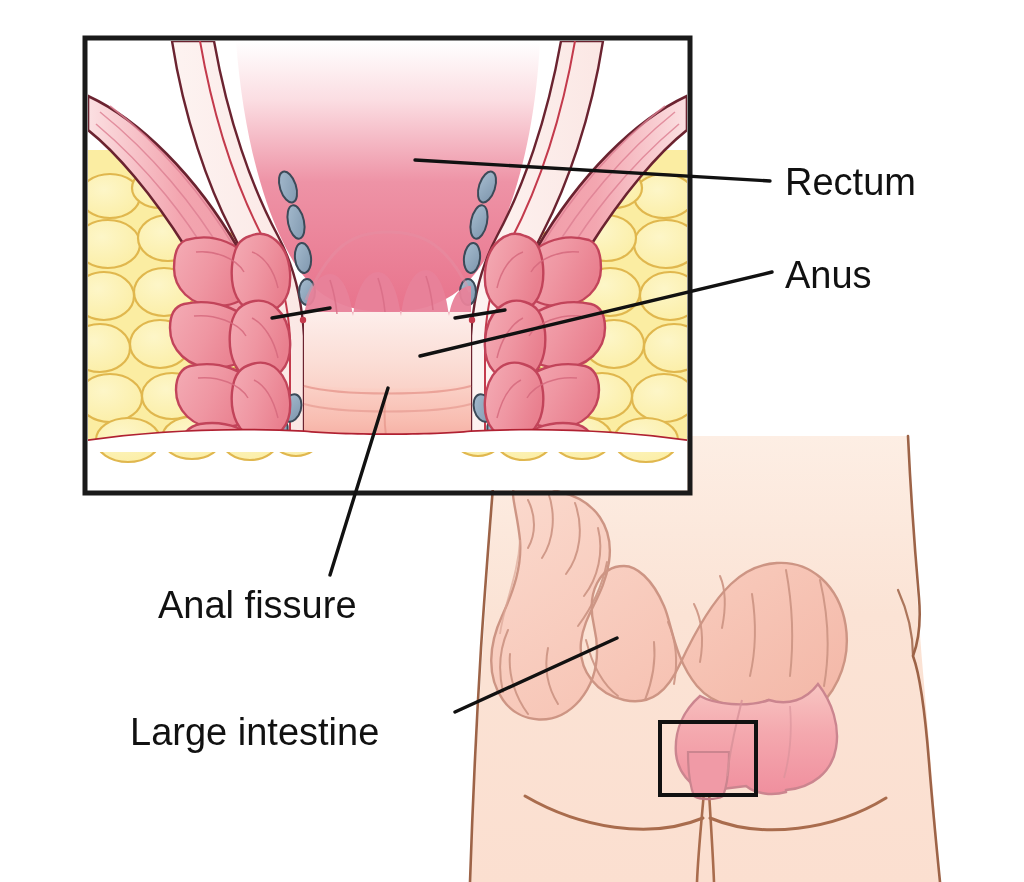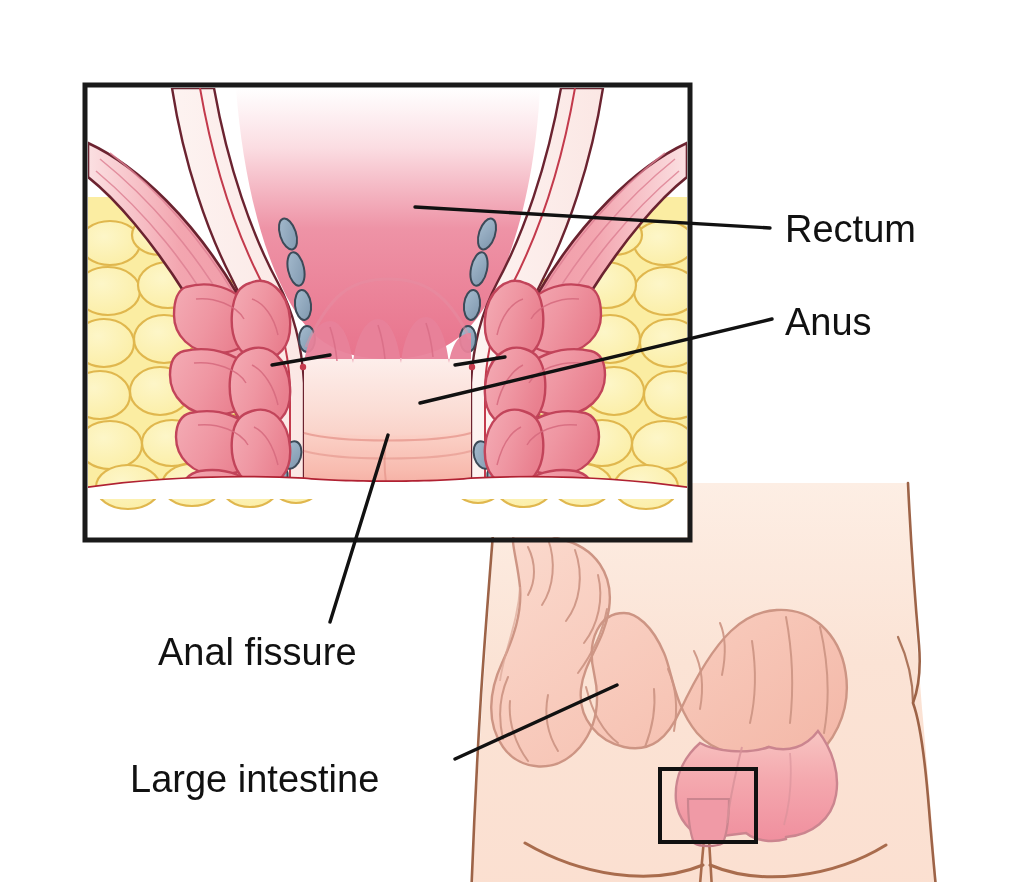--- a/index.html
+++ b/index.html
@@ -1,19 +1,19 @@
 <!DOCTYPE html>
 <html><head>
 <meta charset="utf-8">
 <title>Anal Fissure Anatomy Illustration</title>
 <style>
   html,body{margin:0;padding:0;background:#ffffff;}
   body{width:1024px;height:882px;position:relative;overflow:hidden;
        font-family:"Liberation Sans","DejaVu Sans",sans-serif;}
-  #stage{position:absolute;left:0;top:0;width:1024px;height:740px;margin-top:47px;}
+  #stage{position:absolute;left:0;top:0;width:1024px;height:740px;}
   #stage svg{display:block;}
   .lbl{fill:#111111;font-family:"Liberation Sans","DejaVu Sans",sans-serif;}
 </style>
 </head>
 <body>
 
 <div id="stage">
 <svg id="art" width="1024" height="882" viewBox="0 0 1024 882" xmlns="http://www.w3.org/2000/svg">
 
   <defs>

